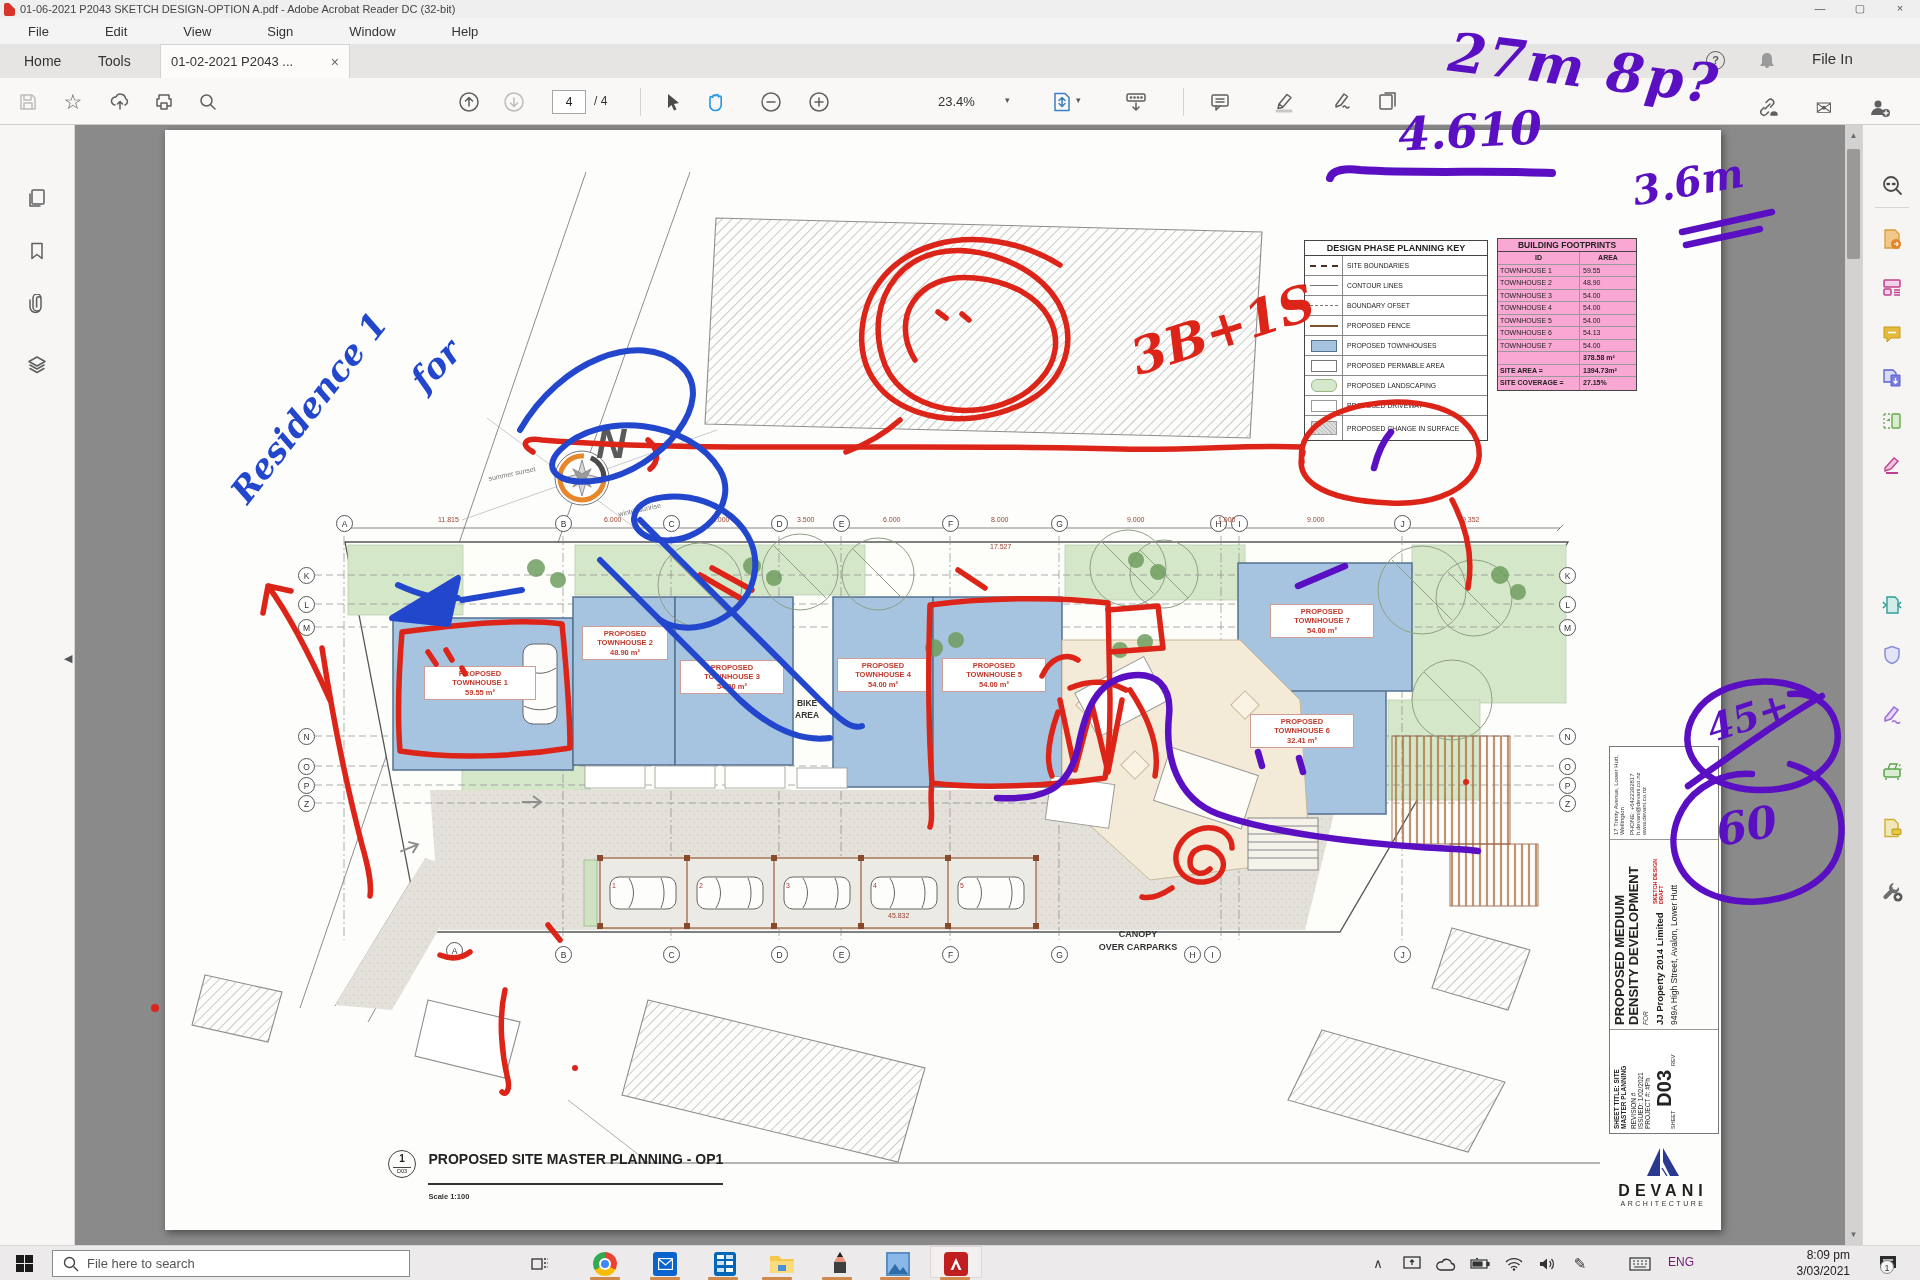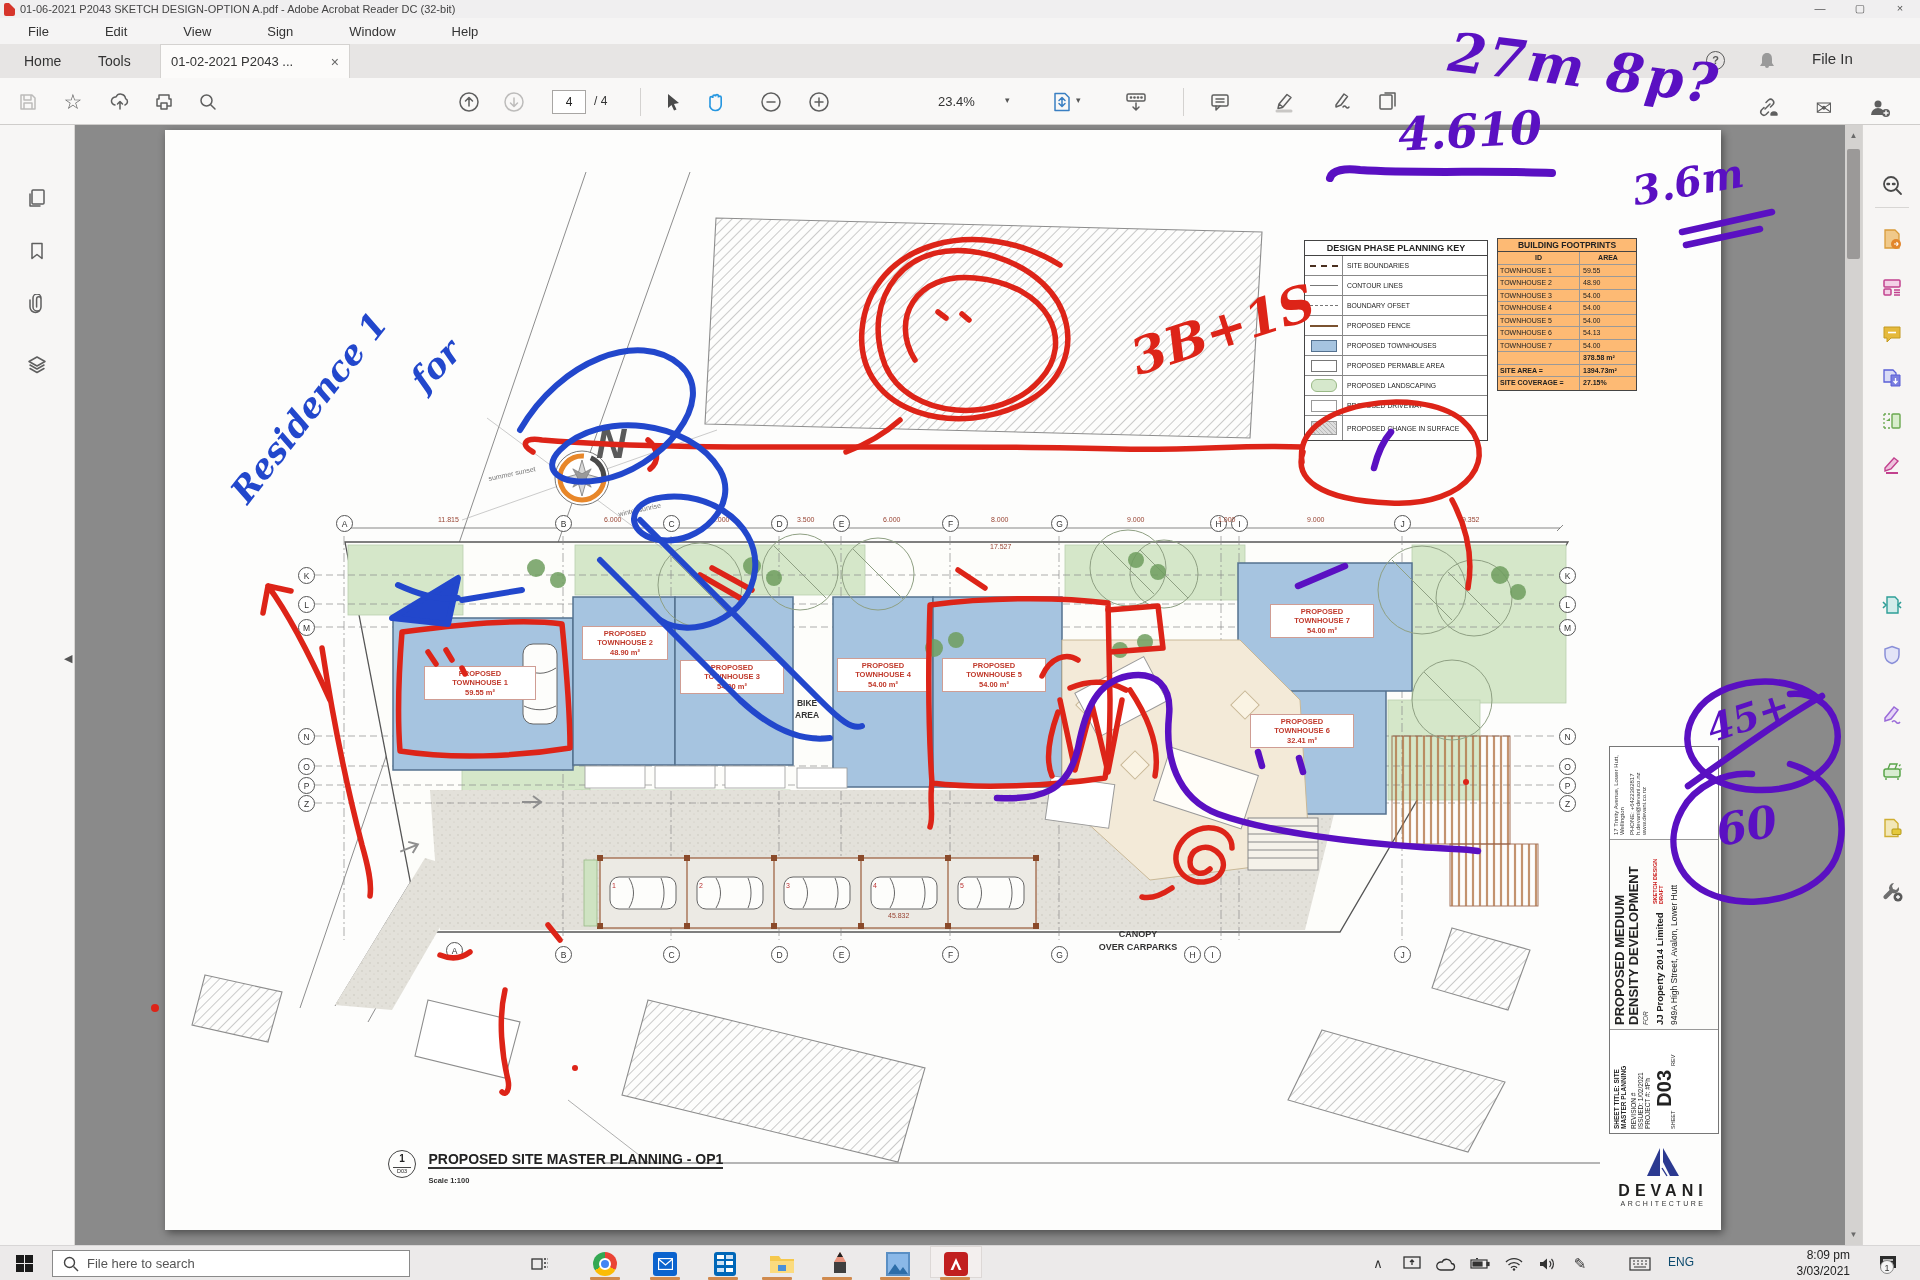--- a/index.html
+++ b/index.html
@@ -35,21 +35,21 @@
   
   .thlabel { background:#fff; border:1px solid #cf9d94; color:#c0392b; font-weight:bold; font-size:7.5px; text-align:center; line-height:1.25; padding:2px 3px; z-index:6; position:absolute;}
   .bubble { position:absolute; width:17px; height:17px; border:1px solid #555; border-radius:50%; background:#fff; font-size:8.5px; color:#333; text-align:center; line-height:16px; z-index:6;}
   .dim { position:absolute; font-size:7px; color:#994433; z-index:6;}
   
   #legend { position:absolute; left:1304px; top:240px; width:184px; background:#fff; border:1px solid #444; z-index:6; font-size:6.8px; color:#222;}
   #legend .ttl { font-weight:bold; font-size:9px; text-align:center; border-bottom:1px solid #444; padding:2px 0;}
   #legend .row { display:flex; border-bottom:1px solid #888; height:20px; align-items:center;}
   #legend .sym { width:38px; height:100%; border-right:1px solid #888; display:flex; align-items:center; justify-content:center;}
   #legend .lbl { padding-left:4px; }
-  #fp { position:absolute; left:1497px; top:238px; width:140px; background:#fdba74; border:1px solid #444; z-index:6; font-size:7px; color:#222;}
+  #fp { position:absolute; left:1497px; top:238px; width:140px; background:#f9a8d4; border:1px solid #444; z-index:6; font-size:7px; color:#222;}
   #fp .ttl { font-weight:bold; font-size:8.5px; text-align:center; border-bottom:1px solid #444; padding:1px 0;}
   #fp .r { display:flex; border-bottom:1px solid #999; height:12.5px; line-height:12px;}
   #fp .c1 { width:82px; border-right:1px solid #999; padding-left:2px;}
   #fp .c2 { flex:1; padding-left:3px;}
   #fp .hdr { font-weight:bold; text-align:center;}
   #fp .hdr .c1,#fp .hdr .c2 { text-align:center; padding-left:0;}
   .bold { font-weight:bold; }
   
   #tblock { position:absolute; left:1609px; top:1134px; width:110px; height:388px; z-index:6; transform:rotate(-90deg); transform-origin:0 0;}
   #tblock-inner { width:388px; height:110px; background:#fff; border:1px solid #777; display:flex;}
@@ -60,21 +60,21 @@
   
   .ink-text { position:absolute; z-index:61; font-family:"DejaVu Serif", serif; font-style:italic; font-weight:bold; pointer-events:none; white-space:nowrap;}
   .purple { color:#5a10c2; }
   .redink { color:#dd2418; }
   .blueink { color:#2247cc; }
   
   #taskbar { position:absolute; left:0; top:1245px; width:1920px; height:35px; background:#eceaea; border-top:1px solid #d8d6d6; z-index:70; display:block;}
   #searchbox { position:absolute; left:52px; top:4px; width:358px; height:27px; background:#fff; border:1px solid #8a8a8a; display:flex; align-items:center; font-size:13px; color:#555;}
   .tb-ic { position:absolute; top:3px; width:40px; height:29px; display:flex; align-items:center; justify-content:center;}
   .runbar { position:absolute; top:31px; height:3px; width:30px; background:#d08a4e; border-radius:1px;}
-  .traytxt { position:absolute; font-size:12px; color:#0c4a6e; }
+  .traytxt { position:absolute; font-size:12px; color:#701a75; }
   #clock { position:absolute; left:1750px; top:1px; width:100px; text-align:right; font-size:12px; color:#222; line-height:16px;}
   .badge { position:absolute; width:14px; height:14px; border-radius:50%; background:#444; color:#fff; font-size:9px; text-align:center; line-height:14px;}
 </style>
 </head>
 <body>
 
 <div id="titlebar">
   <span class="pdficon"></span>
   <span>01-06-2021 P2043 SKETCH DESIGN-OPTION A.pdf - Adobe Acrobat Reader DC (32-bit)</span>
   <span style="flex:1"></span>
@@ -760,21 +760,21 @@
 <span class="dim" style="left:990px; top:543px;">17.527</span>
 <span class="dim" style="left:888px; top:912px;">45.832</span>
 
 <span id="north-letter">N</span>
 <span class="sunlabel" style="left:488px; top:470px; transform:rotate(-12deg);">summer sunset</span>
 <span class="sunlabel" style="left:618px; top:506px; transform:rotate(-12deg);">winter sunrise</span>
 
 <div class="label" style="left:388px; top:1150px; z-index:6;">
   <span style="display:inline-block; width:28px; height:28px; border:1.5px solid #444; border-radius:50%; text-align:center; vertical-align:middle; font-size:10px; line-height:1.1; color:#222; padding-top:2px;"><span class="bold">1</span><br><span style="font-size:5.5px; border-top:1px solid #444; display:inline-block; width:18px;">D03</span></span>
   <span style="display:inline-block; vertical-align:top; margin-left:8px;">
-    <span style="font-size:14px; font-weight:bold; color:#222; border-bottom:2px solid #333; display:inline-block; padding-bottom:0;">PROPOSED SITE MASTER PLANNING - OP1</span><br>
+    <span style="font-size:14px; font-weight:bold; color:#222; border-bottom:2px solid #333; display:inline-block; padding-bottom:16px;">PROPOSED SITE MASTER PLANNING - OP1</span><br>
     <span style="font-size:7.5px; font-weight:bold; color:#333;">Scale 1:100</span>
   </span>
 </div>
 
 <div id="tblock">
   <div id="tblock-inner">
     <div class="tb-sec" style="width:104px; font-size:6.5px; color:#222;">
       <div style="font-weight:bold;">SHEET TITLE:  SITE</div>
       <div style="font-weight:bold; margin-bottom:3px;">MASTER PLANNING</div>
       <div>REVISION #</div>

